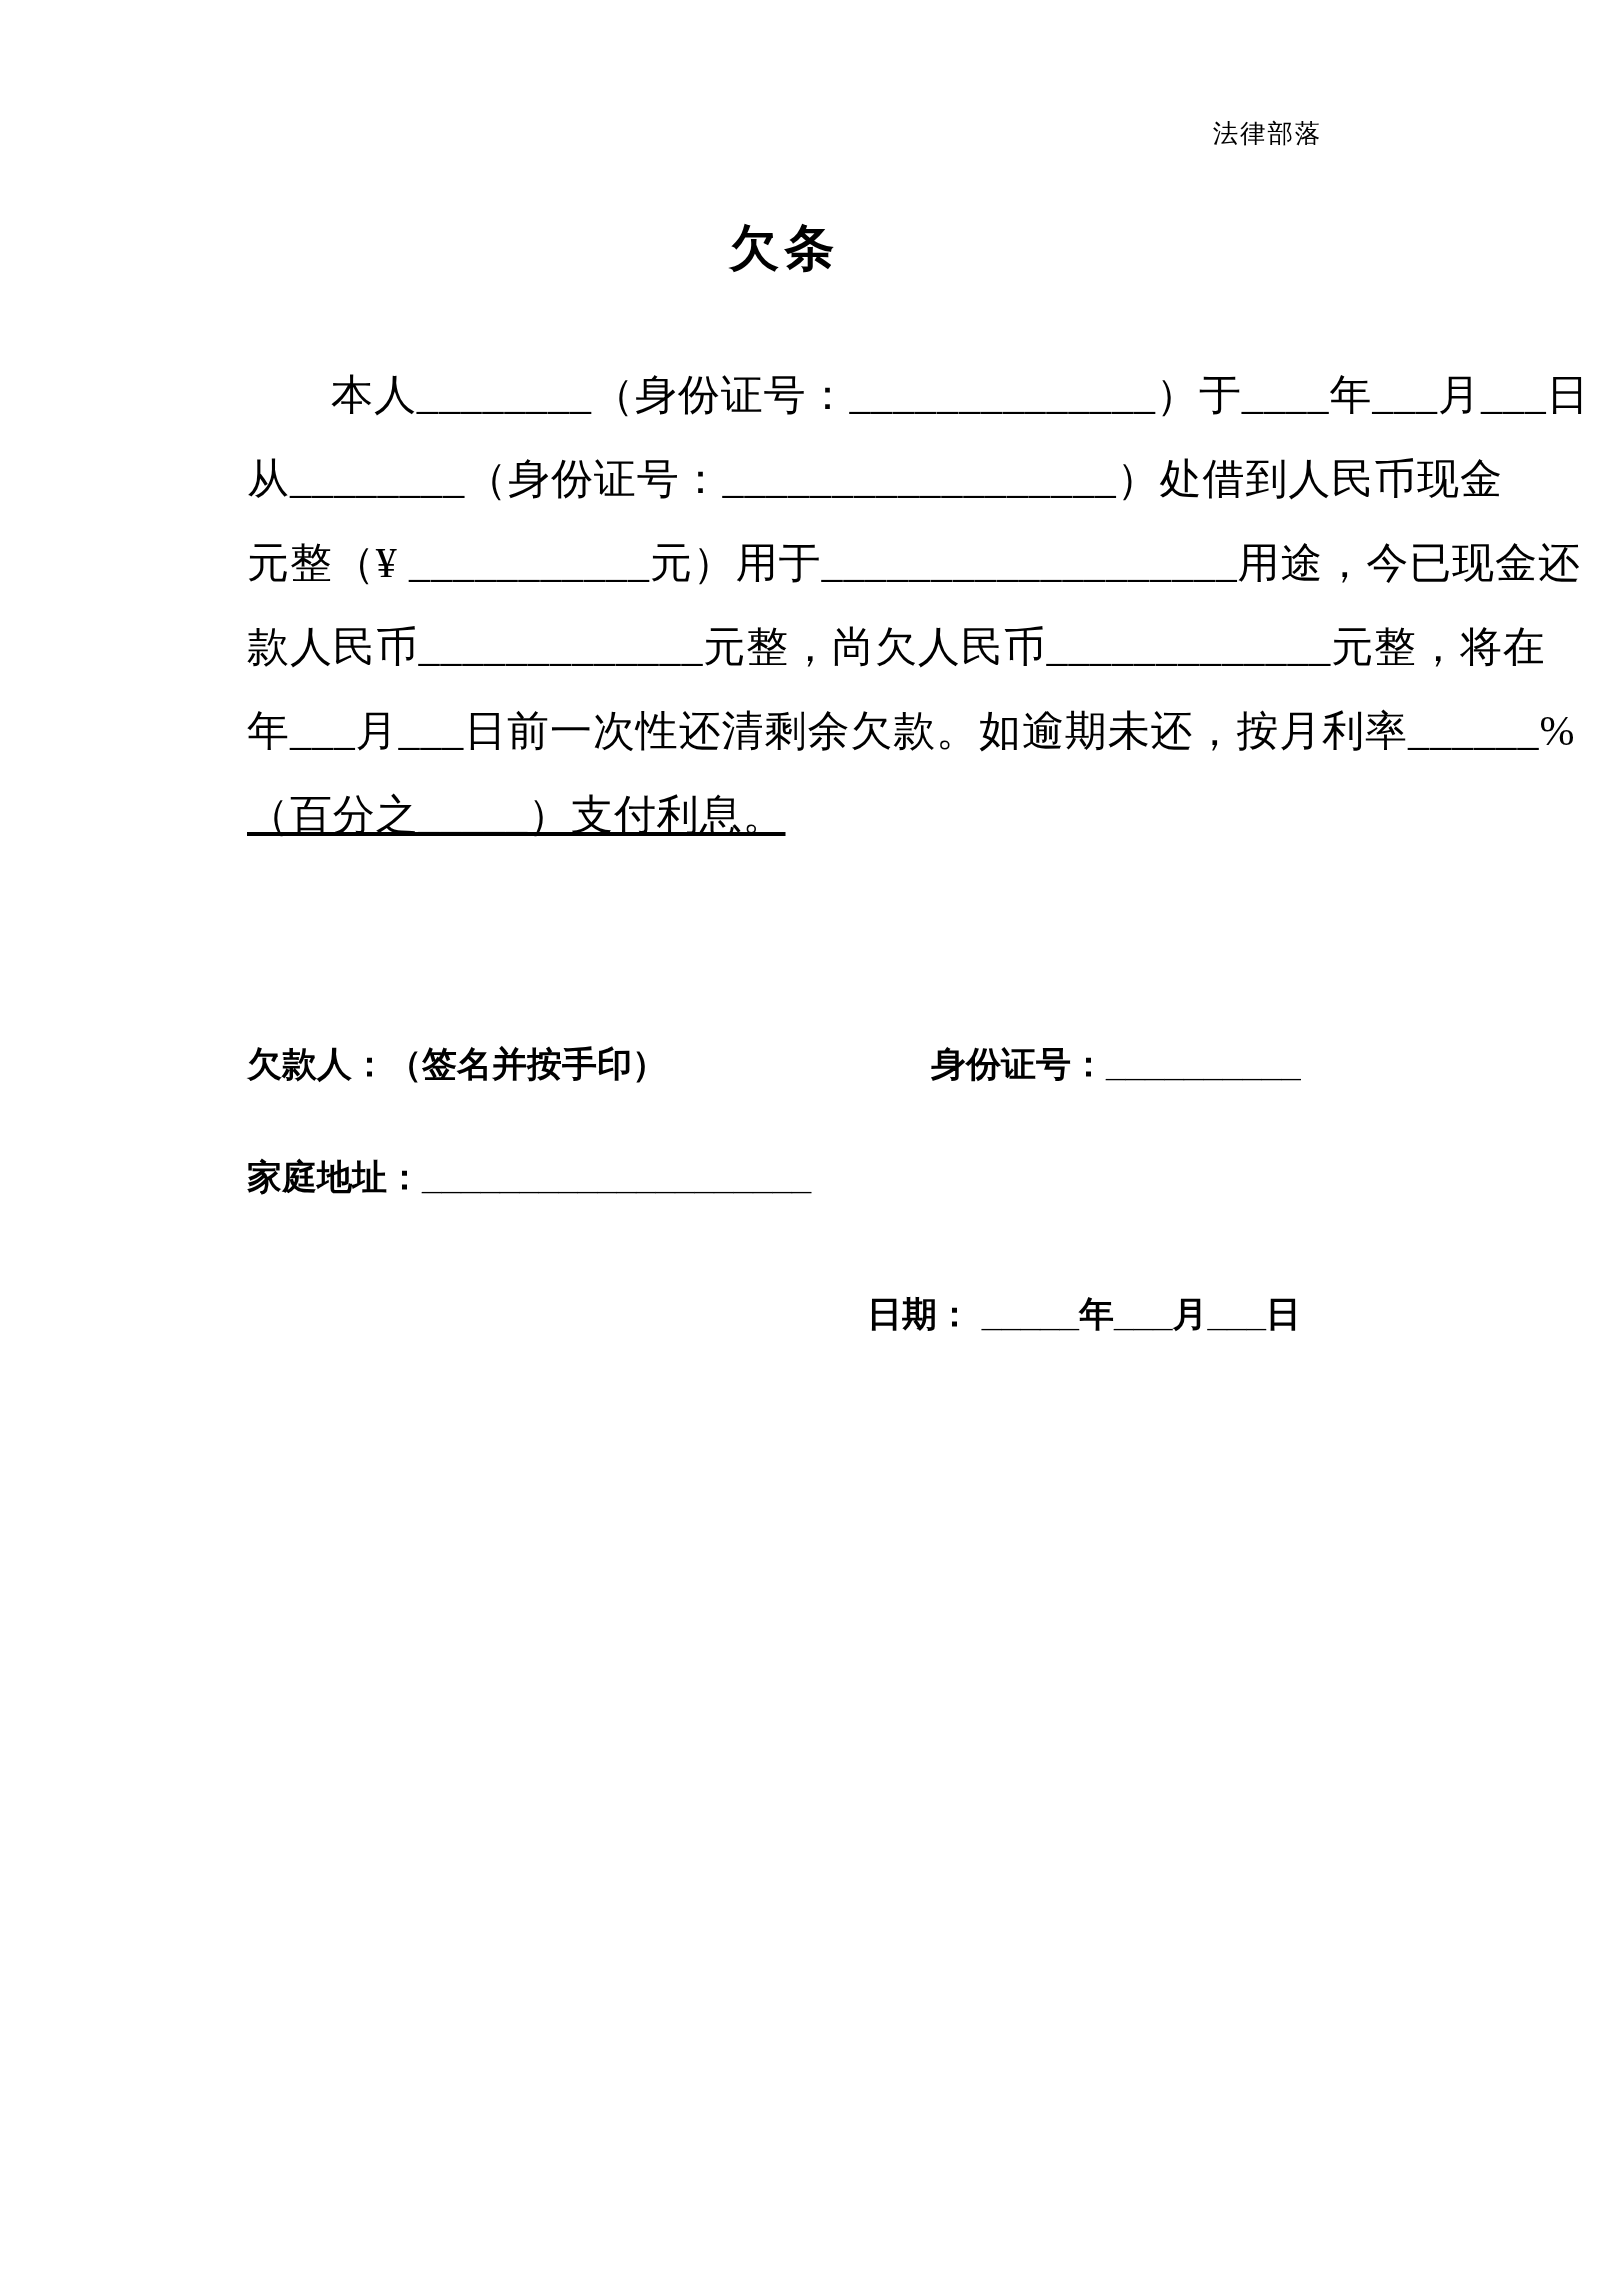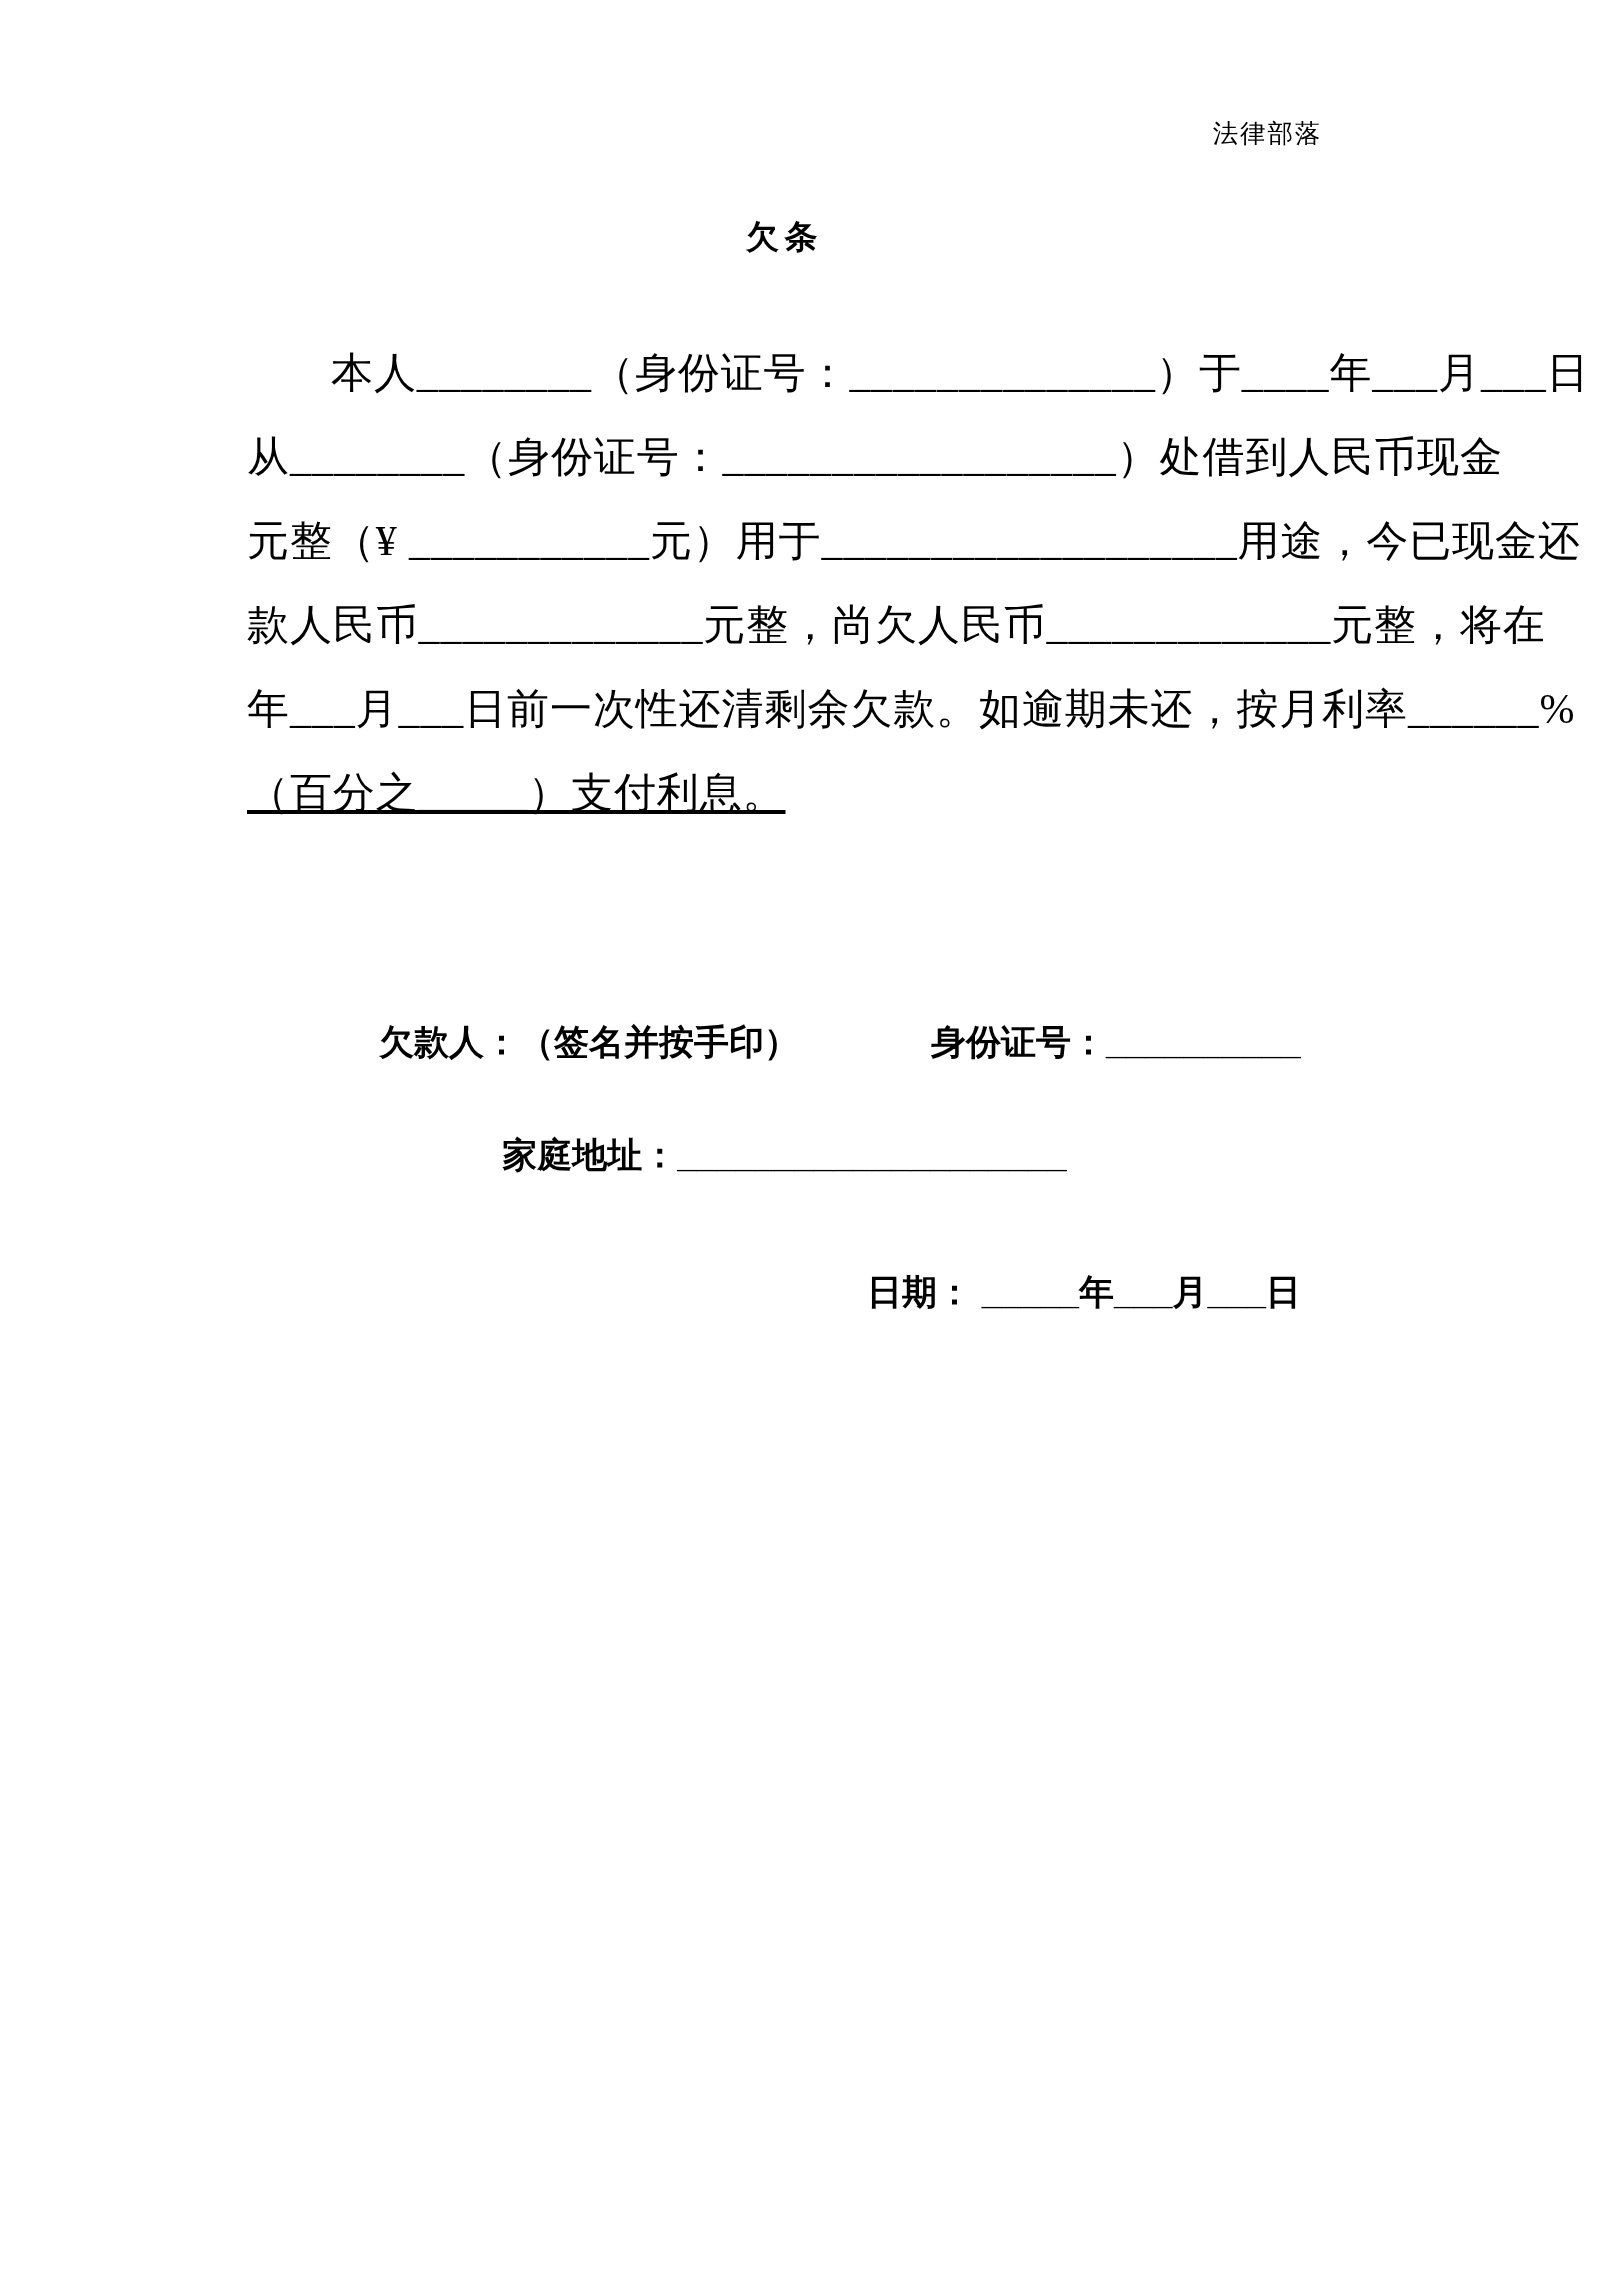--- a/index.html
+++ b/index.html
@@ -25,21 +25,21 @@
   .watermark {
     text-align: right;
     font-size: 25.5px;
     letter-spacing: 1.8px;
     font-family: "Liberation Sans", sans-serif;
     color: #000000;
   }
   .doc-title {
     margin-top: 64px;
     text-align: center;
-    font-size: 33px;
+    font-size: 50px;
     font-weight: bold;
     letter-spacing: 5.5px;
     font-family: Liberation Sans, sans-serif;
   }
   .doc-body {
     margin-top: 71px;
     font-size: 42px;
     line-height: 84px;
     letter-spacing: 0.9px;
   }
@@ -62,21 +62,20 @@
     font-size: 35px;
   }
   .sig-row {
     display: flex;
     align-items: baseline;
     margin-bottom: 71px;
     line-height: 42px;
   }
   .sig-left {
     flex: 1 1 auto;
-    text-align: center;
   }
   .sig-right {
     flex: 0 0 auto;
     width: 391px;
     text-align: left;
   }
   .sig-right.date {
     width: 455px;
     margin-top: 24px;
   }

